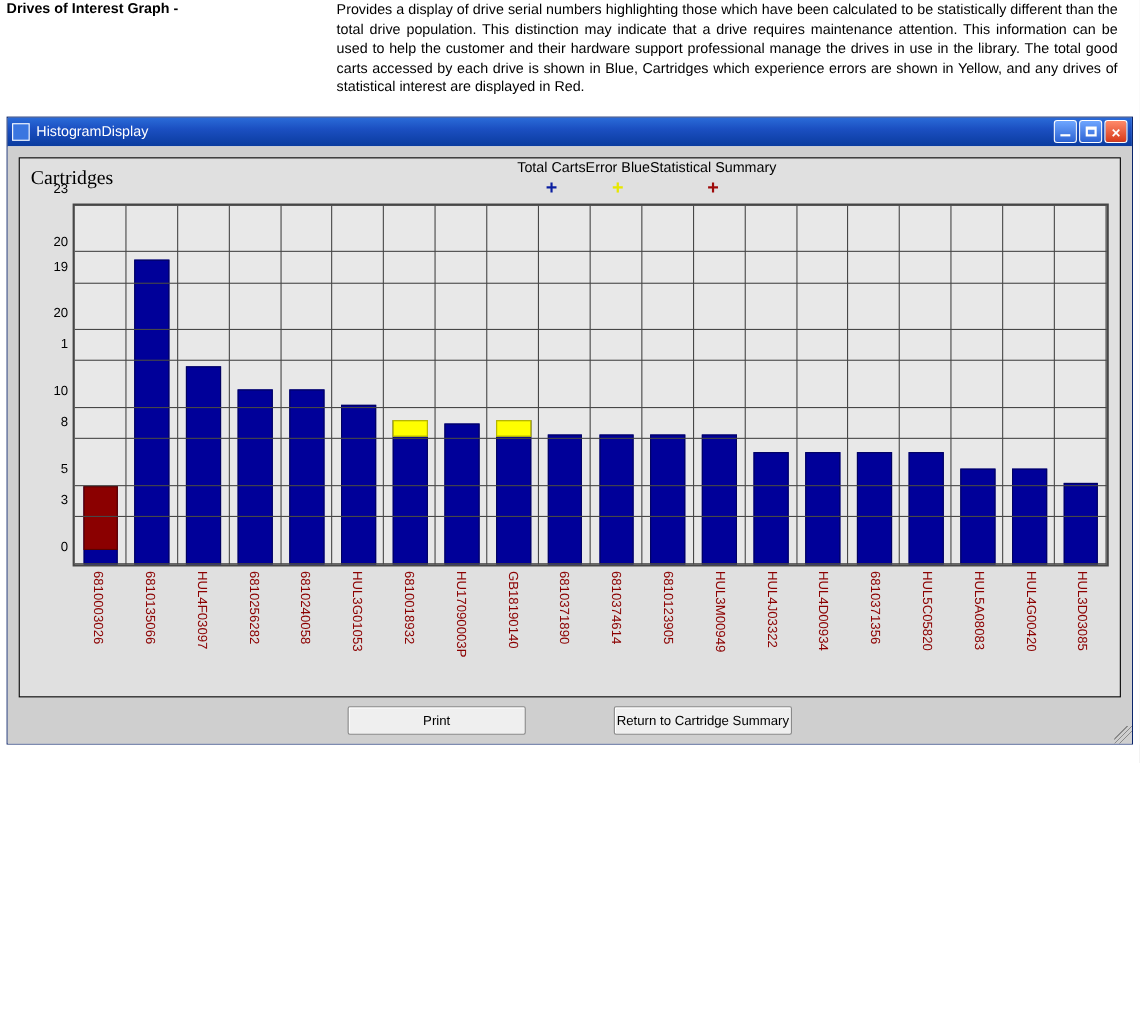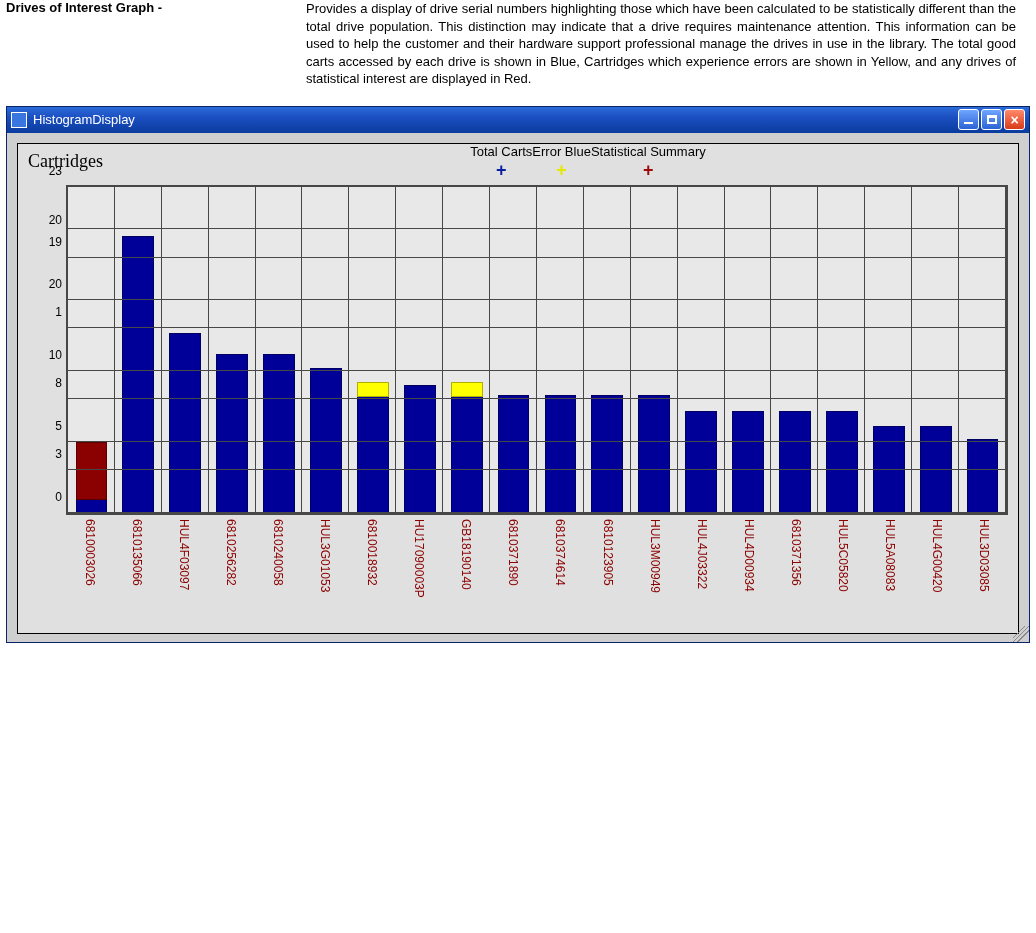--- a/index.html
+++ b/index.html
@@ -300,16 +300,20 @@
               <div class="xtick">HUL5A08083</div>
             </div>
             <div class="xtick-slot">
               <div class="xtick">HUL4G00420</div>
             </div>
             <div class="xtick-slot">
               <div class="xtick">HUL3D03085</div>
             </div>
           </div>
       </div>
+      <div class="buttons">
+        <div class="btn">Print</div>
+        <div class="btn">Return to Cartridge Summary</div>
+      </div>
       <div class="grip"></div>
     </div>
   </div>
 </div>
 
 </body></html>

